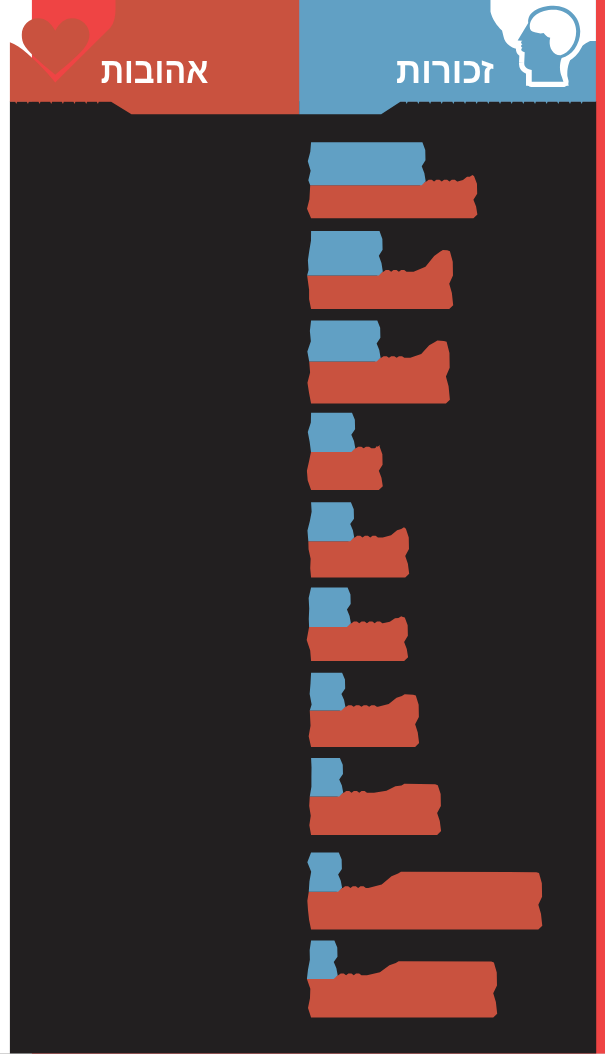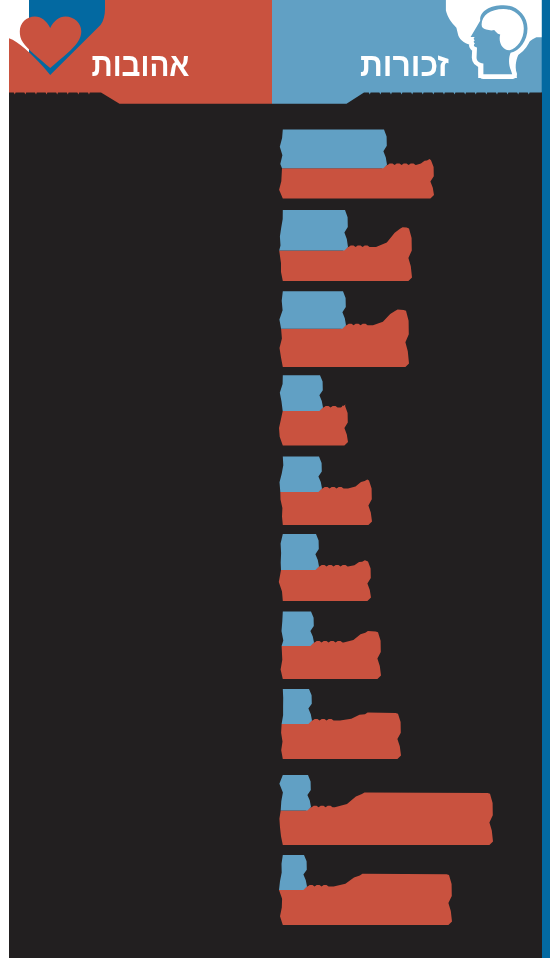--- a/index.html
+++ b/index.html
@@ -1,21 +1,21 @@
 <!DOCTYPE html>
 <html lang="he" dir="rtl"><head>
 <meta charset="utf-8">
 <title>infographic</title>
 <style>
   html,body{margin:0;padding:0;}
   body{
     width:550px;height:958px;overflow:hidden;background:#ffffff;
     font-family:"Liberation Sans",sans-serif;
   }
-  #root{position:relative;width:521px;height:958px;background:#0369a1;}
+  #root{position:relative;width:521px;height:958px;background:#ef4444;}
   svg{display:block;}
   .tab-label{
     font-family:"Liberation Sans",sans-serif;
     font-weight:bold;fill:#ffffff;
     direction:rtl;
   }
 </style>
 </head>
 <body>
 

